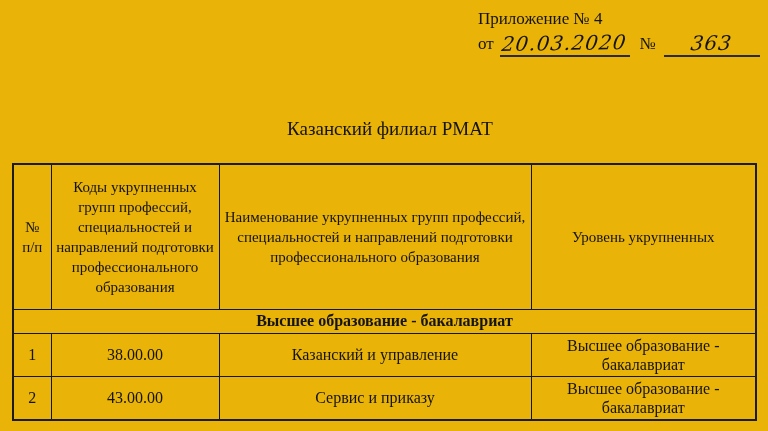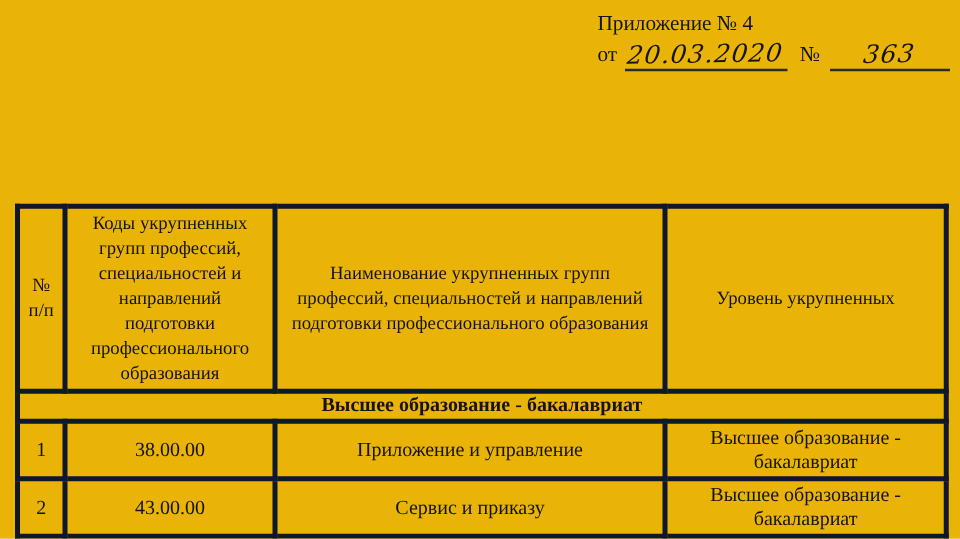--- a/index.html
+++ b/index.html
@@ -60,21 +60,21 @@
   table.license {
     position: absolute;
     left: 12px;
     top: 163px;
     width: 743px;
     border-collapse: collapse;
     table-layout: fixed;
     font-size: 15px;
   }
   table.license td, table.license th {
-    border: 4px solid #0f172a;
+    border: 1px solid #0f172a;
     text-align: center;
     vertical-align: middle;
     padding: 2px 4px;
     font-weight: normal;
   }
   table.license { border: 2px solid #1c1c1c; }
   tr.head-row th { height: 145px; line-height: 20px; }
   tr.section-row td {
     height: 24px;
     font-weight: bold;
@@ -91,20 +91,21 @@
   <div class="annex">
     <div>Приложение № 4</div>
     <div class="annex-line3">
       <span>от</span>
       <span class="blank date"><span class="handwriting">20.03.2020</span></span>
       <span class="no-label">№</span>
       <span class="blank num"><span class="handwriting">363</span></span>
     </div>
   </div>
 
+  <div class="doc-title">Казанский филиал РМАТ</div>
 
   <table class="license">
     <colgroup>
       <col style="width:38px">
       <col style="width:168px">
       <col style="width:312px">
       <col style="width:225px">
     </colgroup>
     <tbody>
       <tr class="head-row">
@@ -112,21 +113,21 @@
         <th>Коды укрупненных групп профессий, специальностей и направлений подготовки профессионального образования</th>
         <th>Наименование укрупненных групп профессий, специальностей и направлений подготовки профессионального образования</th>
         <th>Уровень укрупненных</th>
       </tr>
       <tr class="section-row">
         <td colspan="4">Высшее образование - бакалавриат</td>
       </tr>
       <tr class="data-row">
         <td>1</td>
         <td>38.00.00</td>
-        <td>Приложение и управление</td>
+        <td>Казанский и управление</td>
         <td>Высшее образование - бакалавриат</td>
       </tr>
       <tr class="data-row">
         <td>2</td>
         <td>43.00.00</td>
         <td>Сервис и приказу</td>
         <td>Высшее образование - бакалавриат</td>
       </tr>
     </tbody>
   </table>

